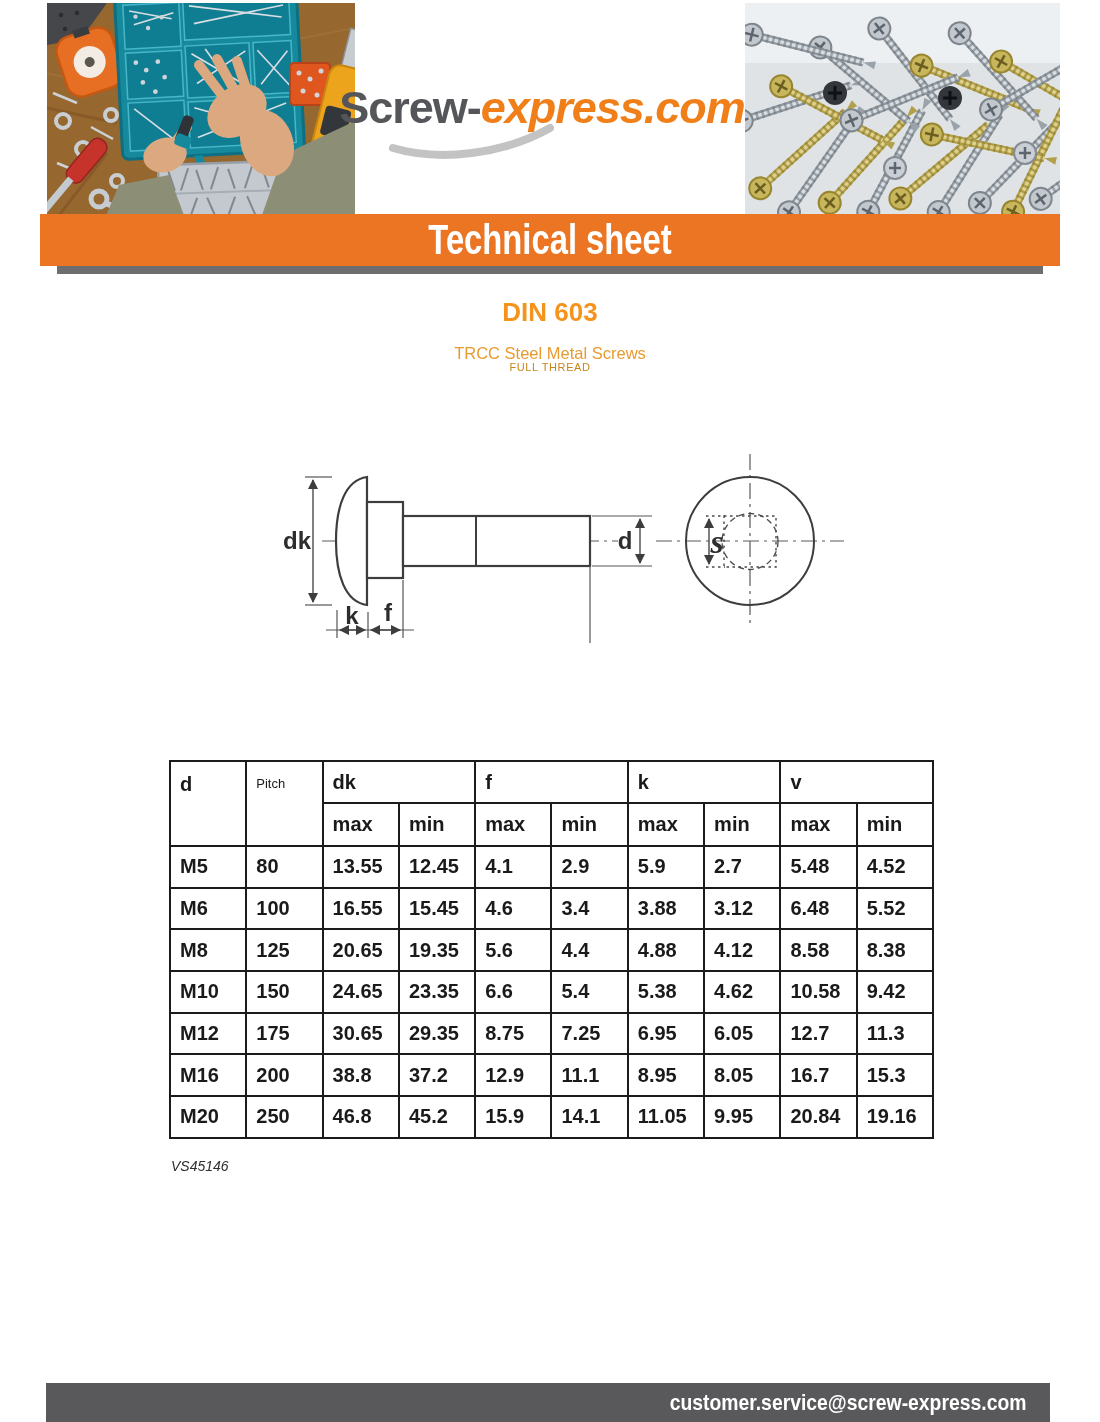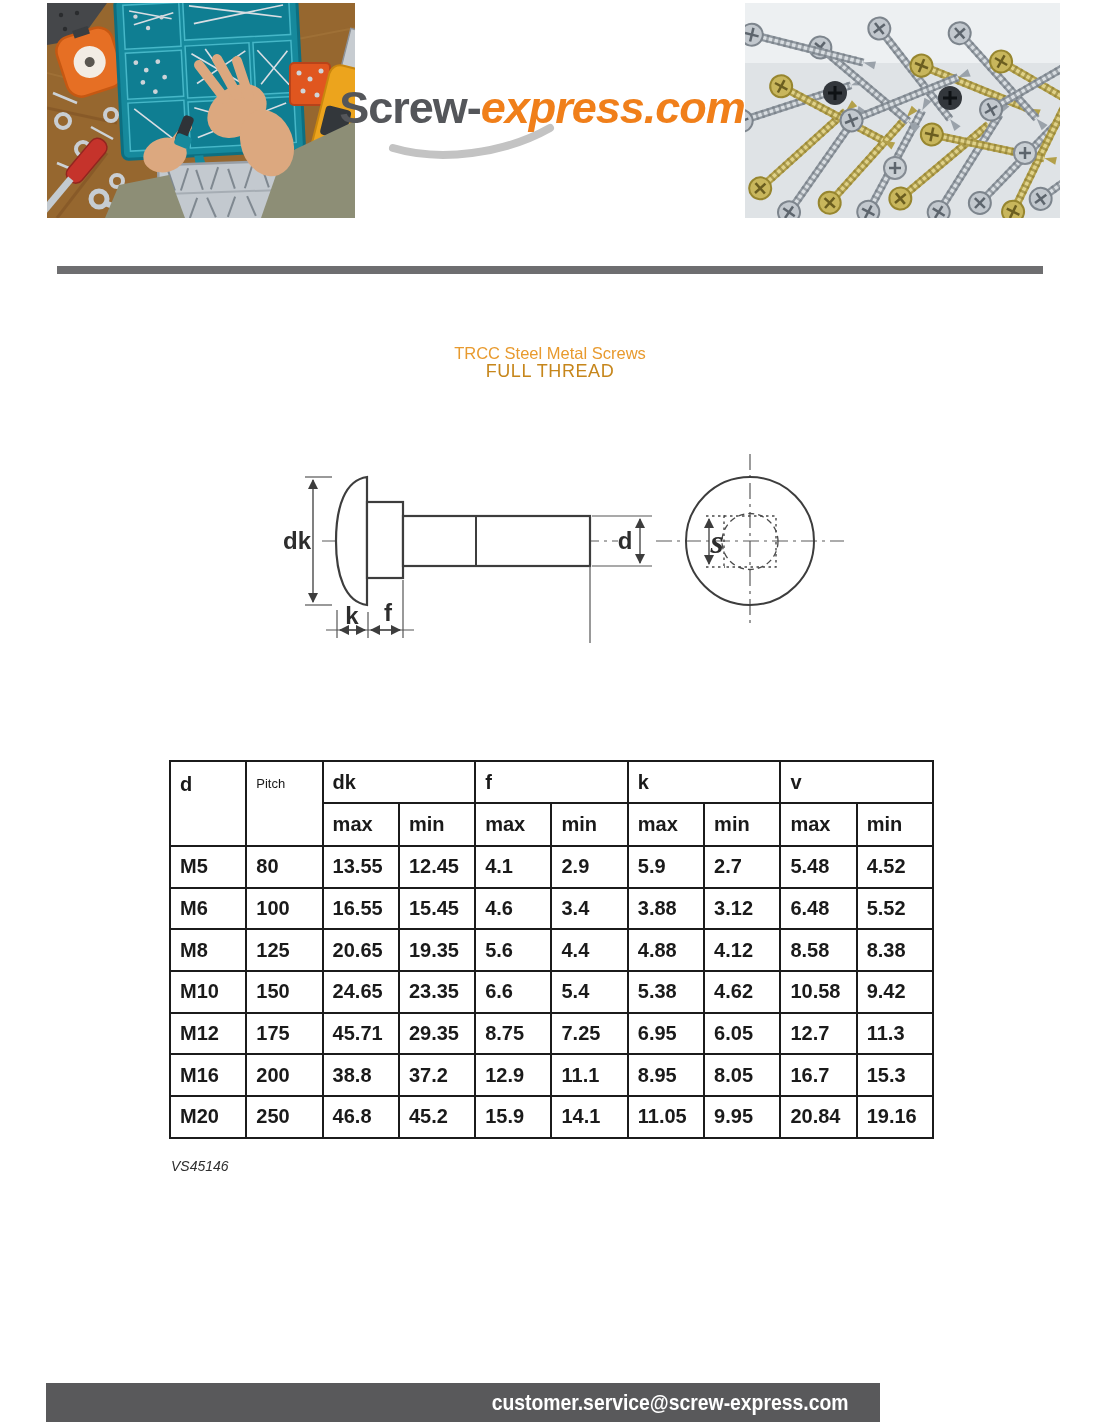--- a/index.html
+++ b/index.html
@@ -20,21 +20,21 @@
   .banner{position:absolute;left:40px;top:214px;width:1020px;height:52px;
           display:flex;align-items:center;justify-content:center;}
   .banner-title{color:#ffffff;font-size:42px;font-weight:800;letter-spacing:0px;
           transform:scaleX(.78);white-space:nowrap;}
   .banner-underbar{position:absolute;left:57px;top:266px;width:986px;height:8px;}
 
   
   .t-center{position:absolute;left:0;right:0;text-align:center;}
   .title-standard{top:297px;font-size:26px;font-weight:700;}
   .title-sub{top:333px;font-size:16.5px;font-weight:400;margin-top:11px;}
-  .title-thread{top:361px;font-size:18px;font-weight:400;letter-spacing:.6px;}
+  .title-thread{top:361px;font-size:11px;font-weight:400;letter-spacing:.6px;}
 
   
   .drawing{position:absolute;left:270px;top:430px;width:640px;height:240px;}
   .drawing .ln{stroke:#3d3d3d;stroke-width:2;fill:none;}
   .drawing .lnf{stroke:#3d3d3d;stroke-width:2.2;fill:#ffffff;}
   .drawing .thin{stroke:#555;stroke-width:1.2;fill:none;}
   .drawing .cl{stroke:#5a5a5a;stroke-width:1.2;stroke-dasharray:16 5 3 5;fill:none;}
   .drawing .dot{stroke:#4a4a4a;stroke-width:1.4;stroke-dasharray:2.5 3.5;fill:none;}
   .drawing .dash{stroke:#4a4a4a;stroke-width:1.3;stroke-dasharray:6 4;fill:none;}
   .drawing .dim{stroke:#3d3d3d;stroke-width:1.3;fill:none;}
@@ -53,22 +53,22 @@
   .spec-table thead tr.grp{height:42px;}
   .spec-table thead tr.sub{height:43px;margin-left:47px;}
   .spec-table tbody tr{height:41.7px;margin-left:40px;}
   .spec-table th.span2{vertical-align:top;padding-top:11px;}
   .spec-table th.pitch{font-weight:400;font-size:13px;padding-top:14px;}
 
   .ref-code{position:absolute;left:171px;top:1158px;font-style:italic;
             font-size:14px;color:#2e2e2e;}
 
   
-  .footer{position:absolute;left:46px;top:1383px;width:834px;height:39px;
-          display:flex;align-items:center;justify-content:flex-end;padding-right:32px;
+  .footer{position:absolute;left:46px;top:1383px;width:1004px;height:39px;
+          display:flex;align-items:center;justify-content:flex-end;padding-right:24px;
           box-sizing:border-box;}
   .footer-email{color:#ffffff;font-size:22px;font-weight:700;transform:scaleX(.88);
           transform-origin:right center;white-space:nowrap;}
 </style>
 </head>
 <body>
 
 <div class="page">
 
   <svg class="photo left" viewBox="0 0 308 215" preserveAspectRatio="none">
@@ -283,22 +283,26 @@
     </g>
   </svg>
 
   <div class="logo">
     <span class="gray">Screw-</span><span class="orange">express.com</span>
   </div>
   <svg class="swoosh" viewBox="0 0 168 38">
     <path d="M5,26 C52,40 116,32 162,6" fill="none" stroke="#c3c3c3" stroke-width="8" stroke-linecap="round"></path>
   </svg>
 
+  <div class="banner" style="background:#ec7523">
+    <span class="banner-title">Technical sheet</span>
+  </div>
   <div class="banner-underbar" style="background:#6e6e70"></div>
 
+  <div class="t-center title-standard" style="color:#f5941d">DIN 603</div>
   <div class="t-center title-sub" style="color:#e89a2e">TRCC Steel Metal Screws</div>
   <div class="t-center title-thread" style="color:#c6861b">FULL THREAD</div>
 
   <svg class="drawing" viewBox="0 0 640 240">
     <defs>
       <marker id="arr" viewBox="0 0 10 10" refX="9" refY="5" markerWidth="8" markerHeight="8" orient="auto-start-reverse">
         <path d="M0,0 L10,5 L0,10 z" fill="#3d3d3d"></path>
       </marker>
     </defs>
 
@@ -421,21 +425,21 @@
           <td>6.6</td>
           <td>5.4</td>
           <td>5.38</td>
           <td>4.62</td>
           <td>10.58</td>
           <td>9.42</td>
         </tr>
         <tr>
           <td>M12</td>
           <td>175</td>
-          <td>45.71</td>
+          <td>30.65</td>
           <td>29.35</td>
           <td>8.75</td>
           <td>7.25</td>
           <td>6.95</td>
           <td>6.05</td>
           <td>12.7</td>
           <td>11.3</td>
         </tr>
         <tr>
           <td>M16</td>

